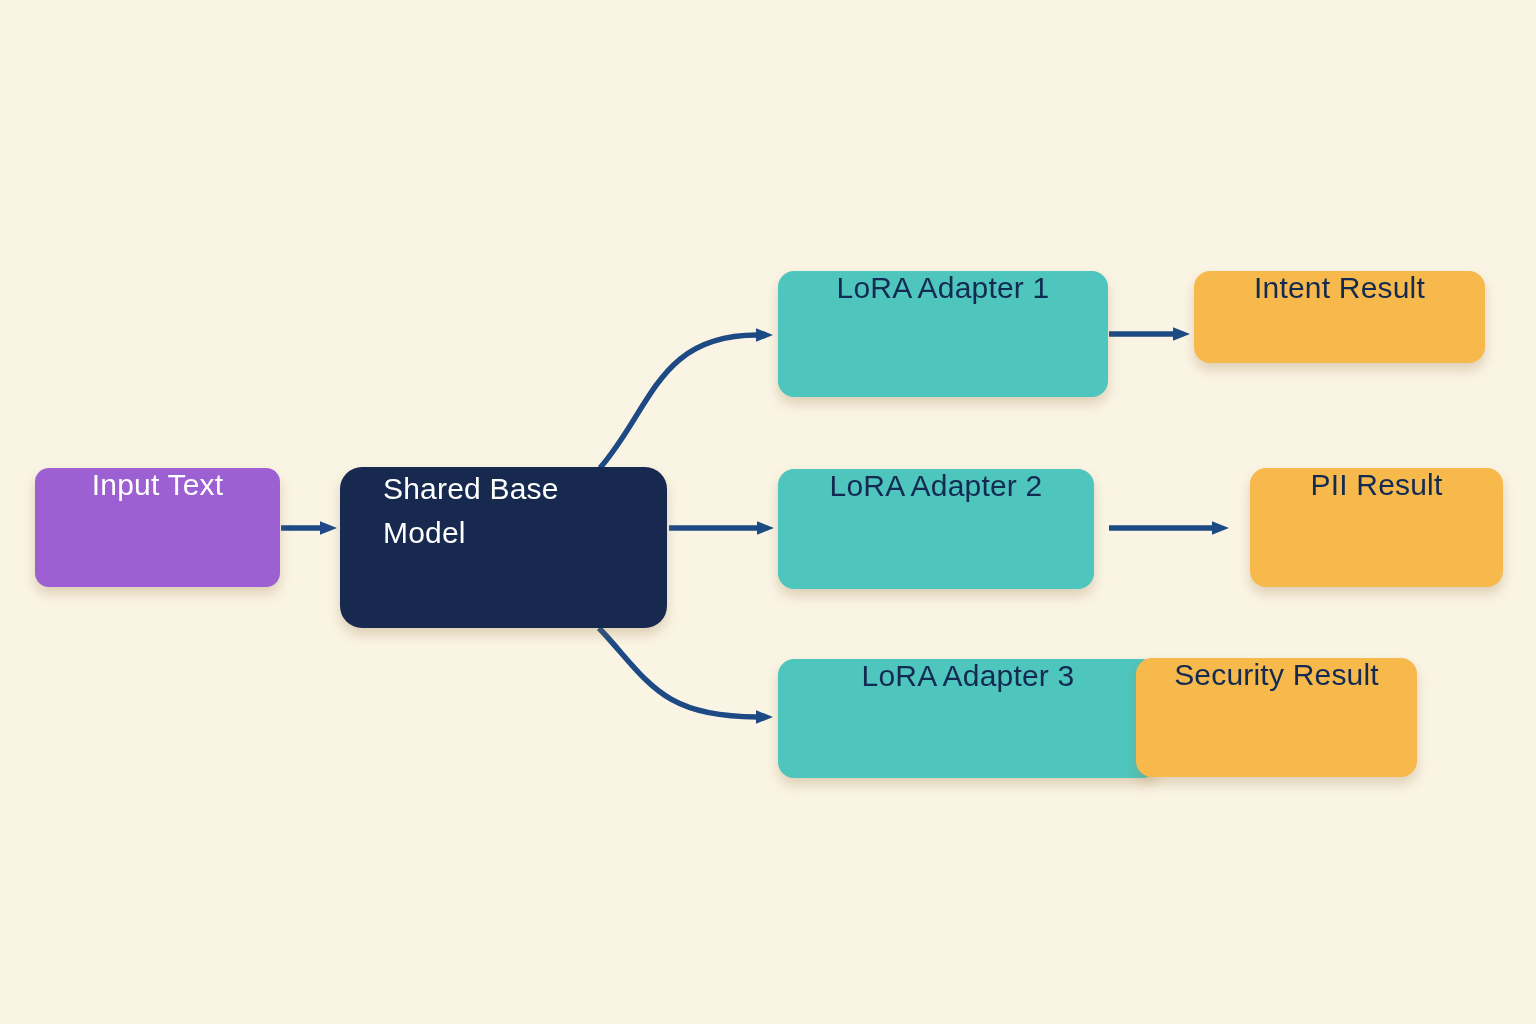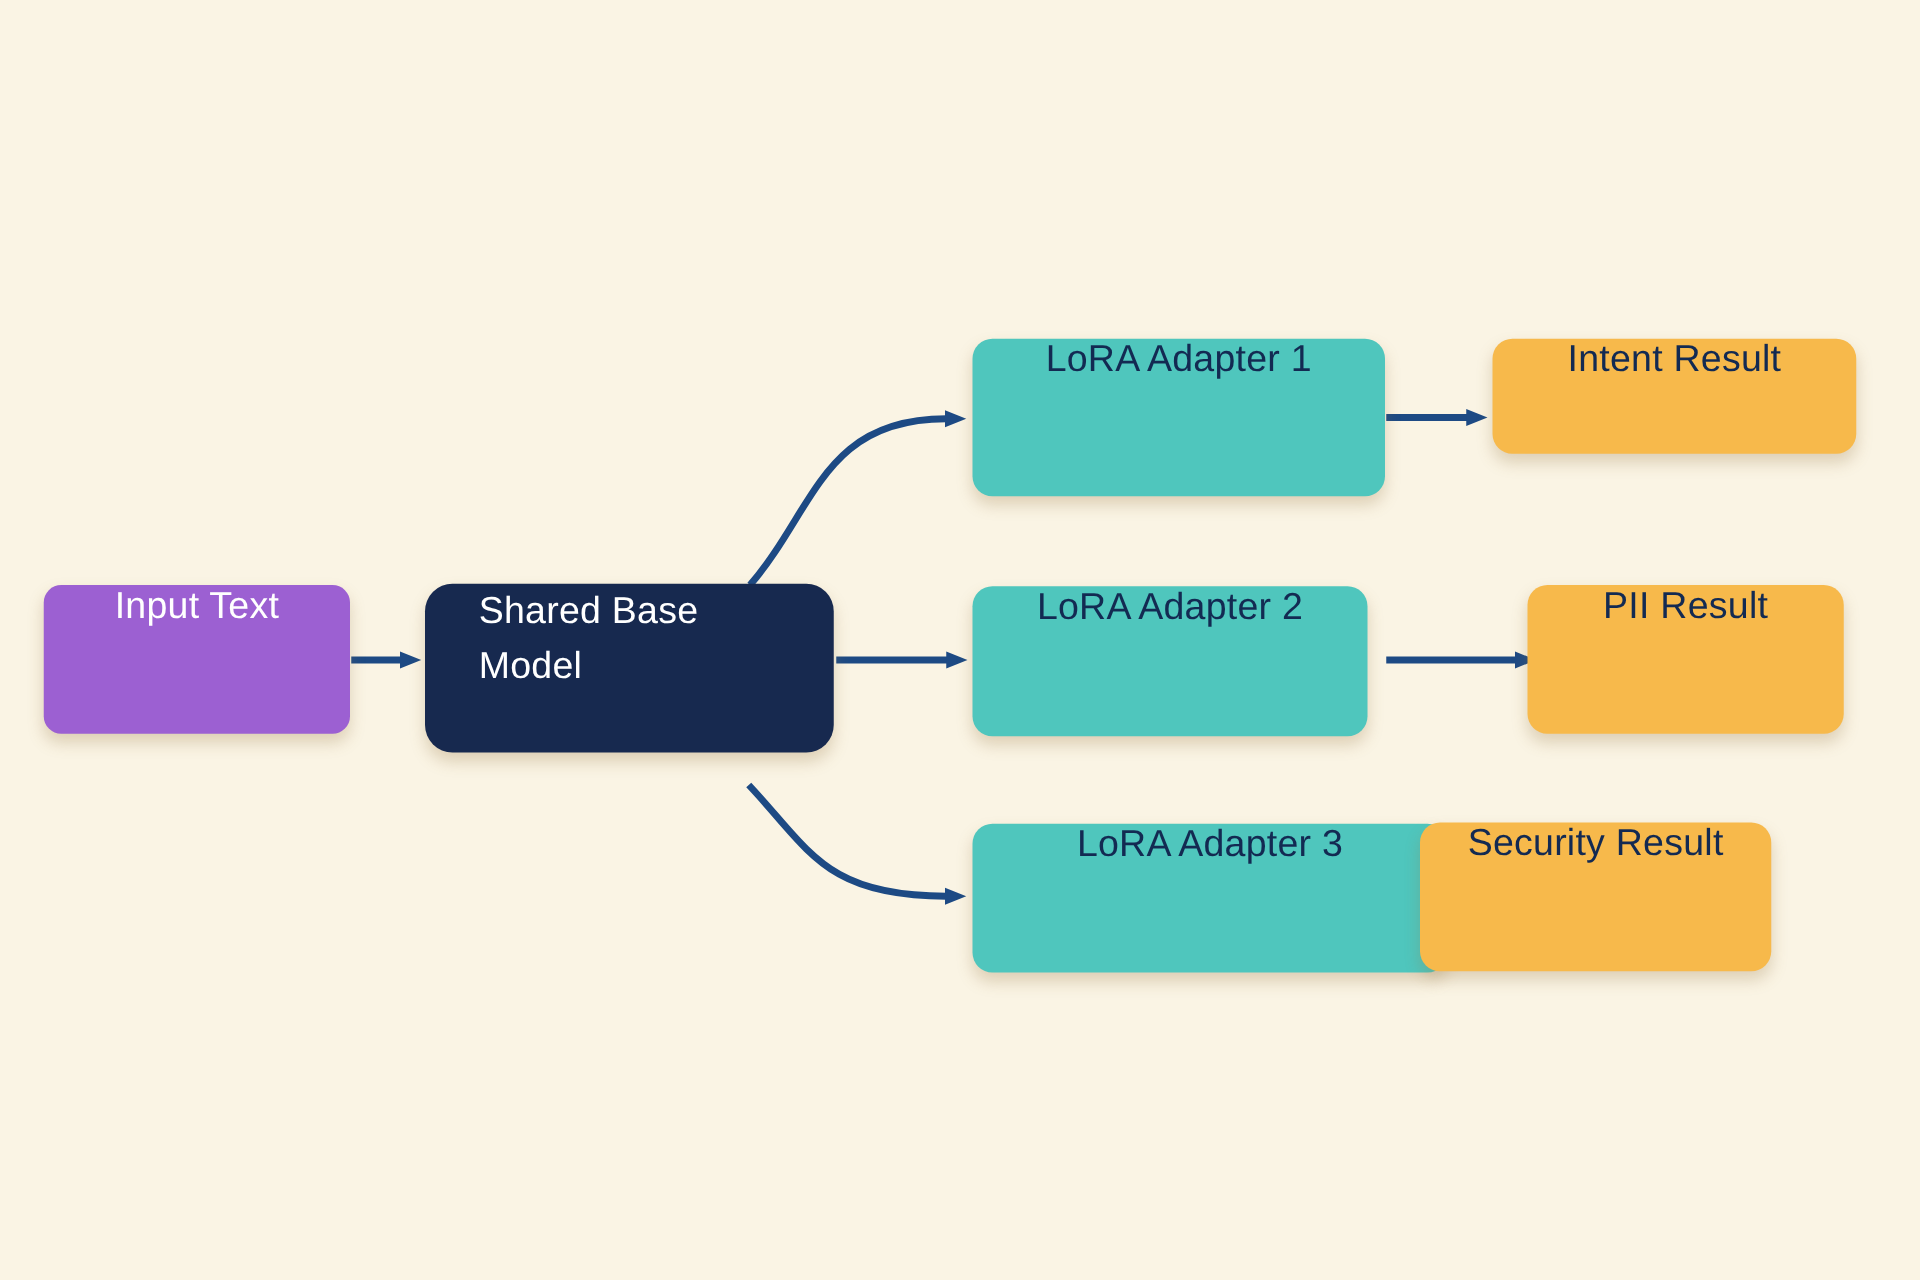--- a/index.html
+++ b/index.html
@@ -82,41 +82,41 @@
       <path d="M 1109 334 L 1174 334" marker-end="url(#arrowhead)"></path>
       <path d="M 1109 528 L 1213 528" marker-end="url(#arrowhead)"></path>
       <path d="M 1109 717 L 1184 717" marker-end="url(#arrowhead)"></path>
     </g>
   </svg>
 
   <div class="node purple" style="left:35px; top:468px; width:245px; height:119px;">
     <span>Input Text</span>
   </div>
 
-  <div class="node navy" style="left:340px; top:467px; width:327px; height:135px;">
+  <div class="node navy" style="left:340px; top:467px; width:327px; height:161px;">
     <span>Shared Base Model</span>
   </div>
 
   <div class="node teal" style="left:778px; top:271px; width:330px; height:126px;">
     <span>LoRA Adapter 1</span>
   </div>
 
   <div class="node teal" style="left:778px; top:469px; width:316px; height:120px;">
     <span>LoRA Adapter 2</span>
   </div>
 
   <div class="node teal" style="left:778px; top:659px; width:380px; height:119px;">
     <span>LoRA Adapter 3</span>
   </div>
 
   <div class="node orange" style="left:1194px; top:271px; width:291px; height:92px;">
     <span>Intent Result</span>
   </div>
 
-  <div class="node orange" style="left:1222px; top:468px; width:253px; height:119px;">
+  <div class="node orange" style="left:1250px; top:468px; width:253px; height:119px;">
     <span>PII Result</span>
   </div>
 
   <div class="node orange" style="left:1136px; top:658px; width:281px; height:119px;">
     <span>Security Result</span>
   </div>
 
 </div>
 
 </body></html>

